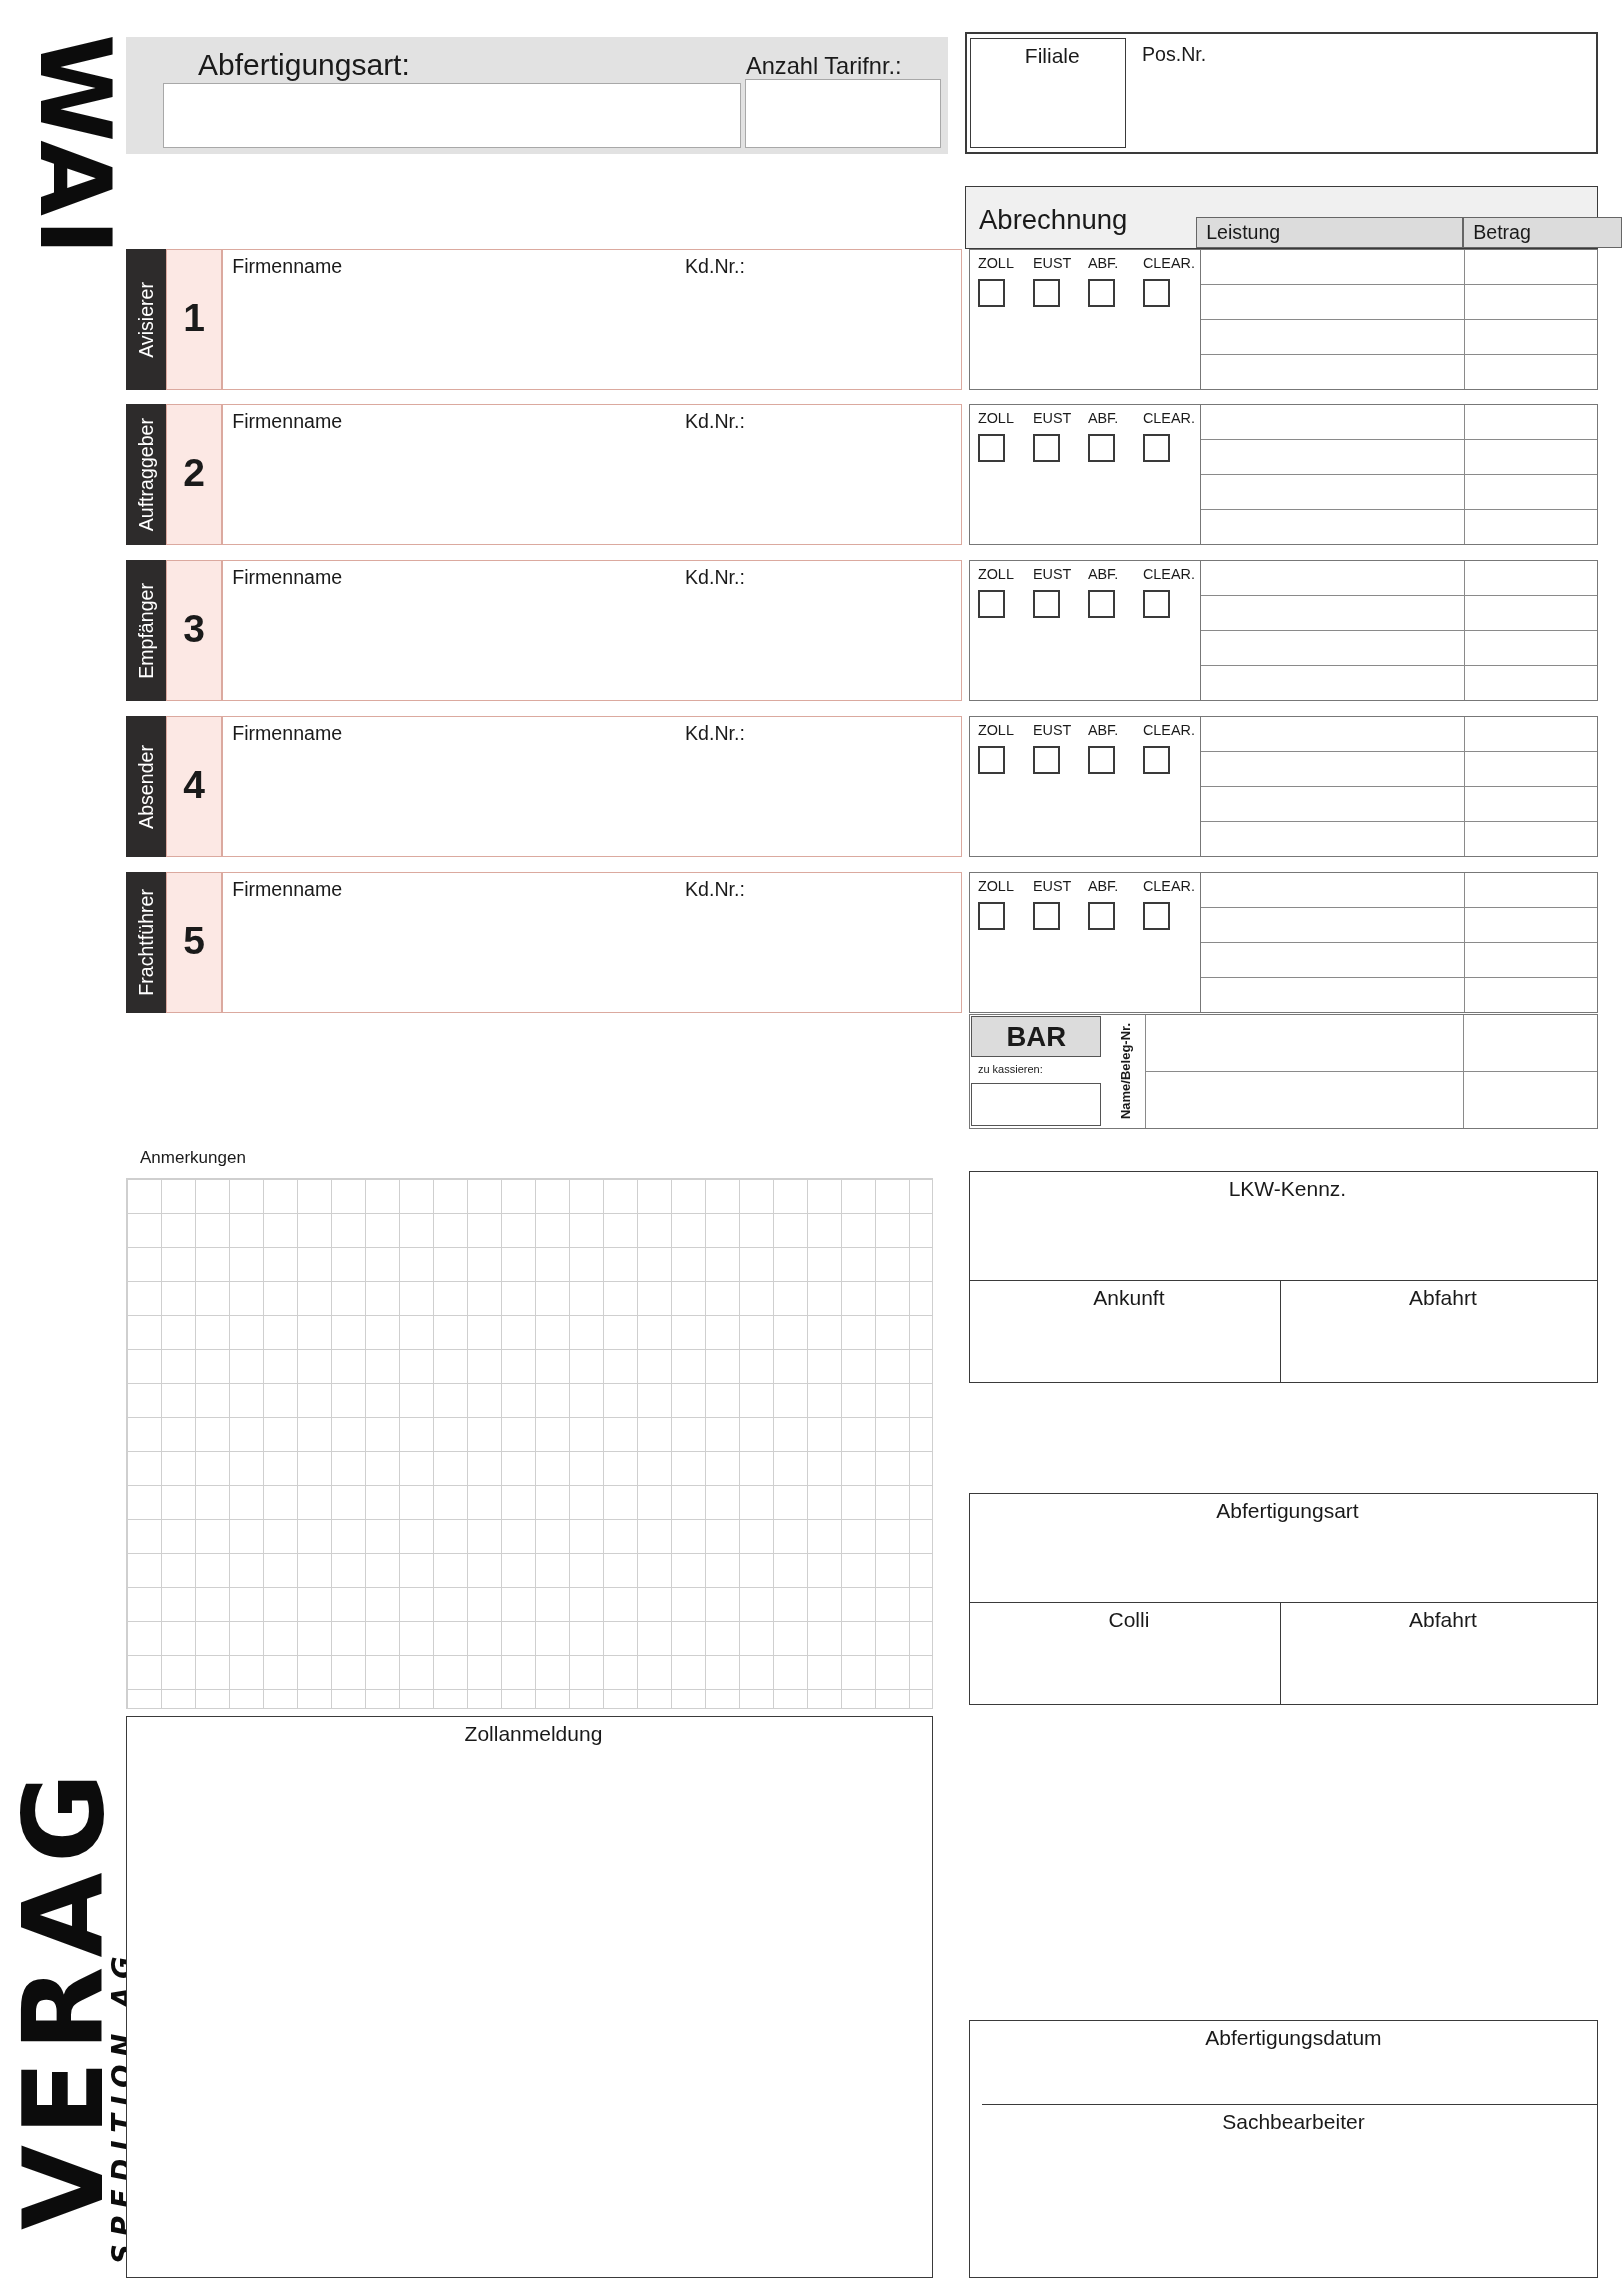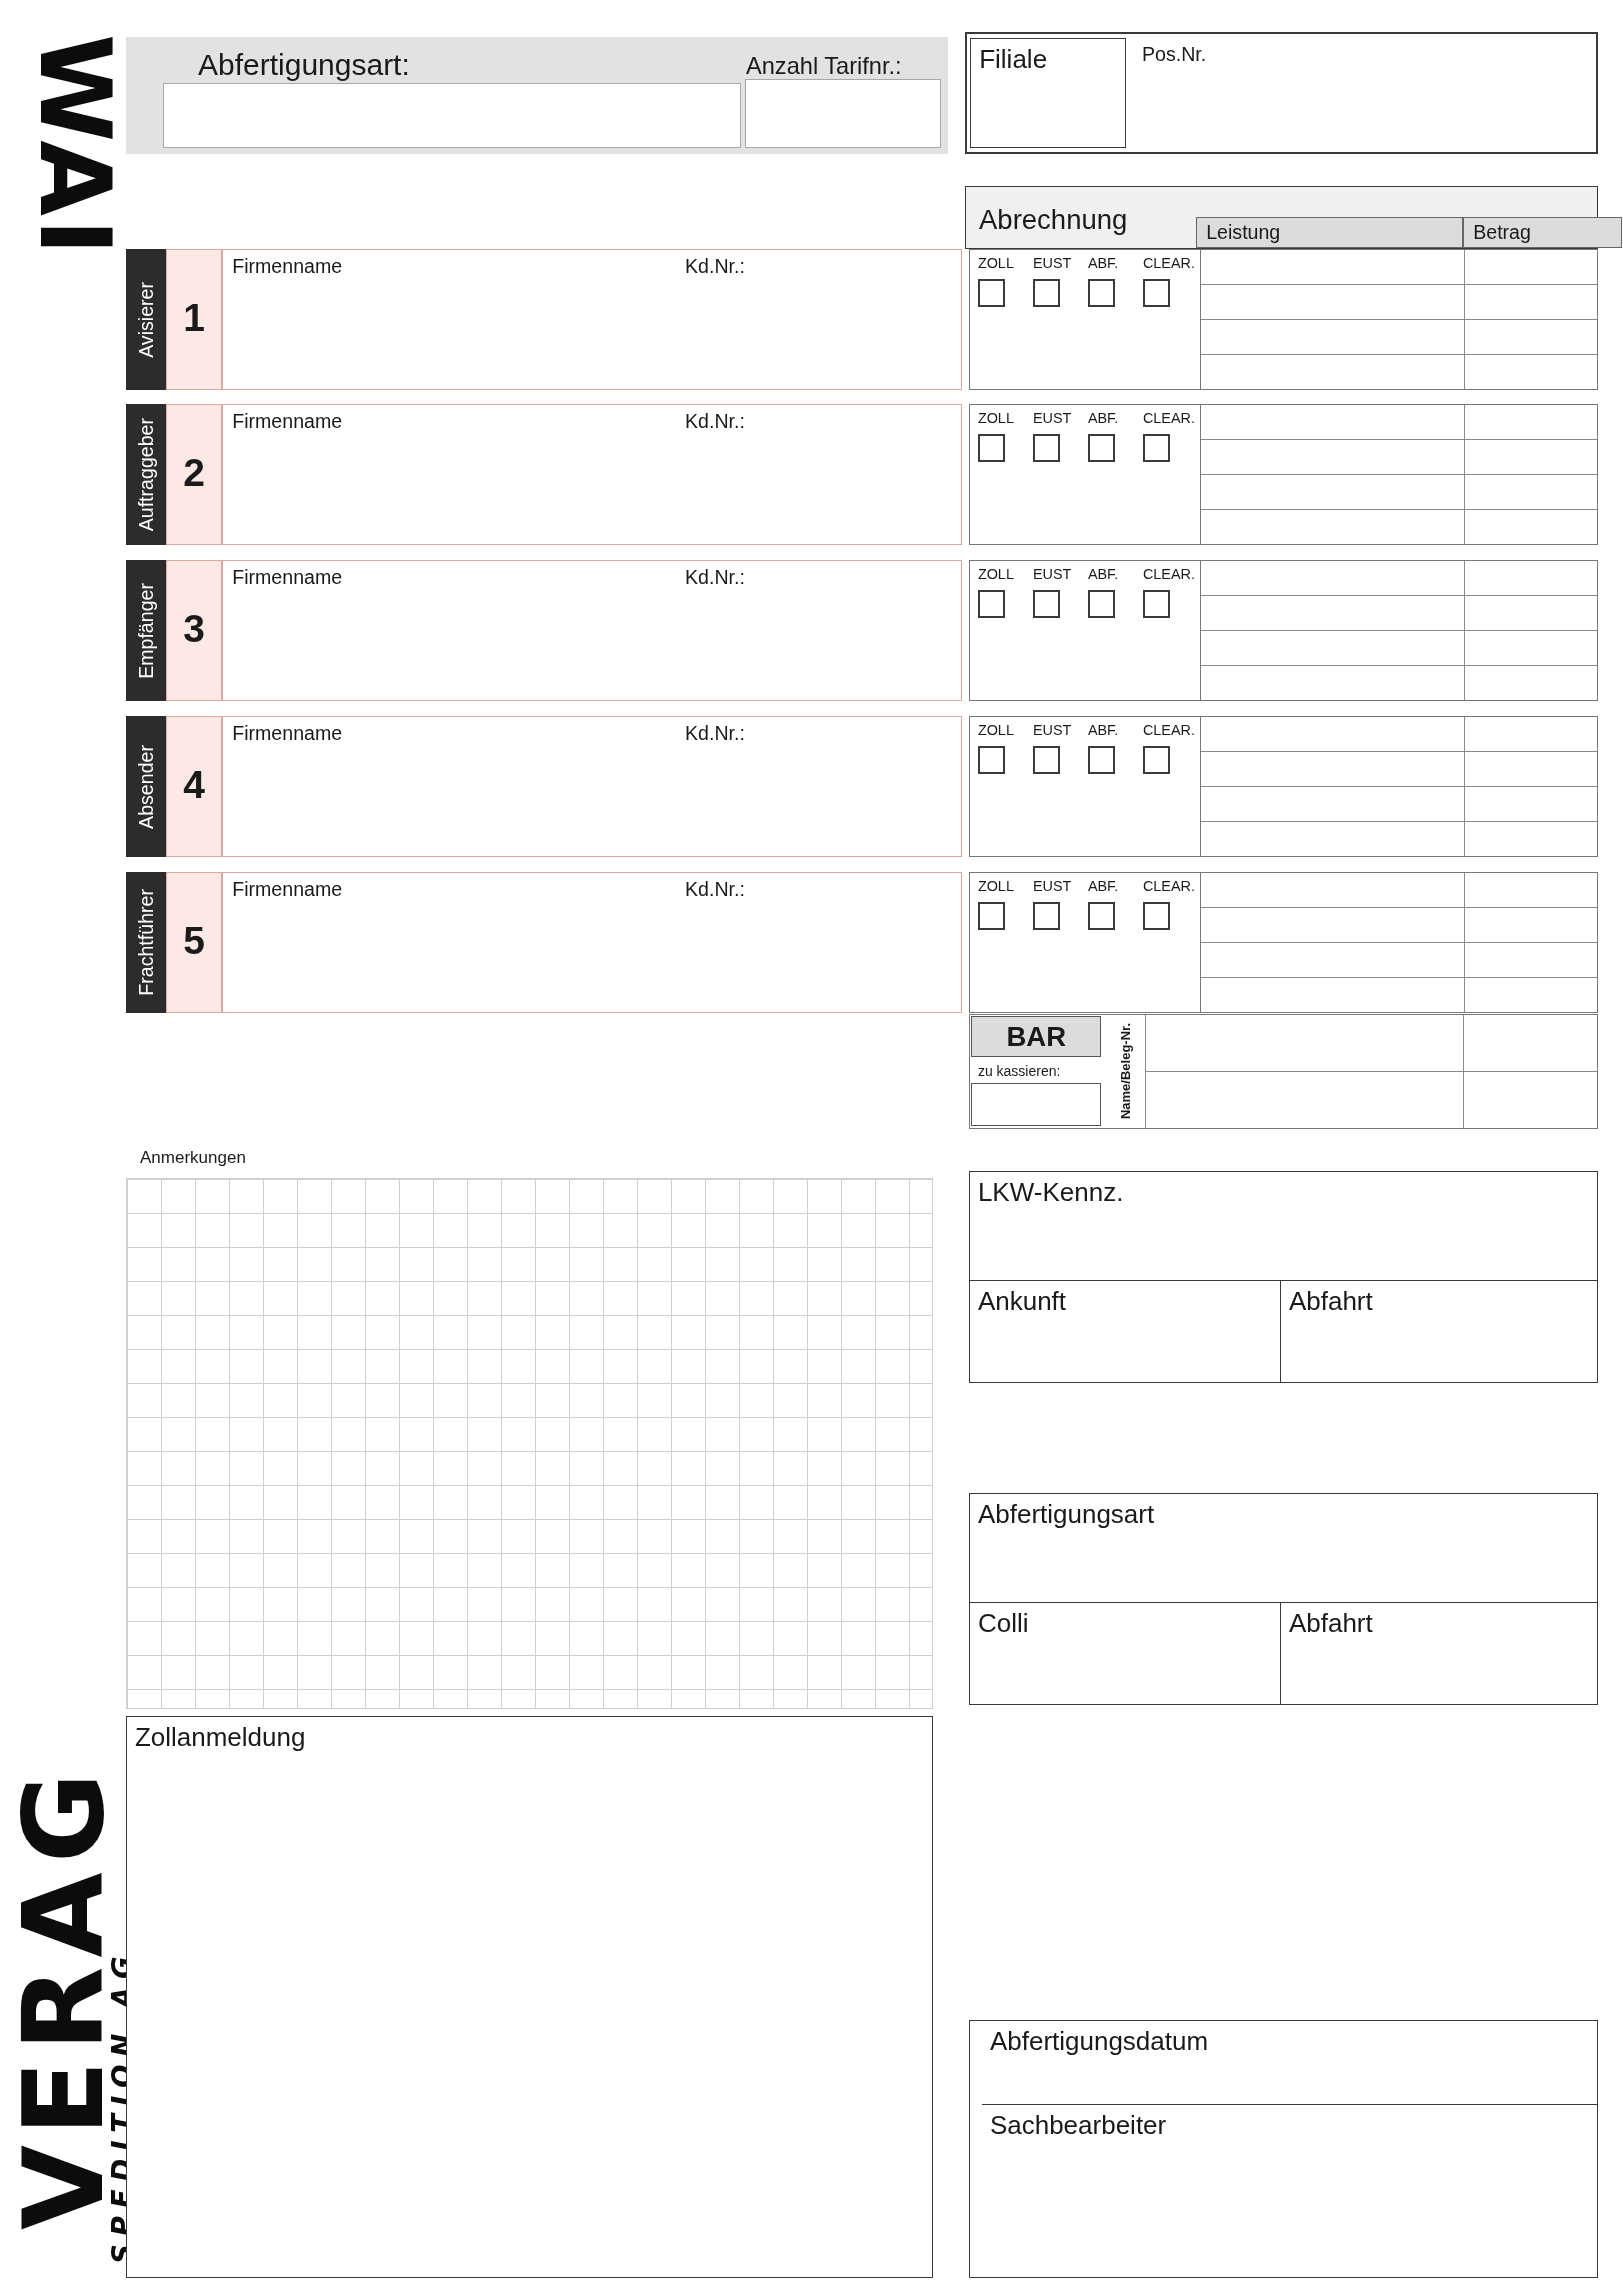--- a/index.html
+++ b/index.html
@@ -24,21 +24,21 @@
 
   
   .top-band { position: absolute; left: 126px; top: 37px; width: 822px; height: 117px; background: #e2e2e2; }
   .abf-label { position: absolute; left: 72px; top: 10.5px; font-size: 30px; }
   .abf-input { position: absolute; left: 37px; top: 46px; width: 578px; height: 65px; background: #fff; border: 0.7px solid #a8a8a8; }
   .tarif-label { position: absolute; left: 620px; top: 15.7px; font-size: 23.6px; white-space: nowrap; }
   .tarif-input { position: absolute; left: 619px; top: 42px; width: 196px; height: 69px; background: #fff; border: 0.7px solid #a8a8a8; }
 
   .filiale-box { position: absolute; left: 965px; top: 32px; width: 633px; height: 122px; border: 2px solid #3a3a3a; background: #fff; }
   .filiale-cell { position: absolute; left: 3.3px; top: 3.9px; width: 156px; height: 110px; border: 1.3px solid #3a3a3a; background: #fff; }
-  .cell-label { font-size: 26px; display: block; padding: 5.2px 0 0 7.9px; white-space: nowrap; }
+  .cell-label { font-size: 21px; display: block; padding: 5.2px 0 0 7.9px; white-space: nowrap; text-align: center; }
   .posnr-label { position: absolute; left: 175px; top: 9.2px; font-size: 19.6px; }
 
   
   .abrechnung { position: absolute; left: 965px; top: 186px; width: 633px; height: 63px; border: 1.3px solid #3a3a3a; background: #f0f0f0; }
   .abr-title { position: absolute; left: 13px; top: 17px; font-size: 27.5px; }
   .abr-head { position: absolute; top: 30px; height: 31px; background: #dcdcdc; border: 0.7px solid #666;
               font-size: 19.6px; line-height: 29.4px; padding-left: 9.2px; }
   .abr-leistung { left: 230px; width: 267px; }
   .abr-betrag  { left: 497px; width: 159px; }
 
@@ -61,21 +61,21 @@
   .fee-table { flex: 1; border-left: 1.3px solid #777; display: flex; flex-direction: column; }
   .fee-row { flex: 1; display: flex; border-bottom: 0.7px solid #8a8a8a; }
   .fee-row:last-child { border-bottom: none; }
   .fee-l { width: 264px; border-right: 0.7px solid #8a8a8a; }
   .fee-b { flex: 1; }
 
   
   .bar-block { position: absolute; left: 969px; top: 1014px; width: 629px; height: 115px; border: 1.3px solid #777; background: #fff; }
   .bar-title { position: absolute; left: 1.3px; top: 1.3px; width: 130px; height: 41px; background: #dcdcdc; border: 1.3px solid #555;
                display: flex; align-items: center; justify-content: center; font-size: 27.5px; font-weight: bold; }
-  .bar-kassieren { position: absolute; left: 7.9px; top: 48px; font-size: 14px; }
+  .bar-kassieren { position: absolute; left: 7.9px; top: 48px; font-size: 11px; }
   .bar-amount { position: absolute; left: 1.3px; top: 68px; width: 130px; height: 43px; border: 1.3px solid #555; background: #fff; }
   .bar-namebeleg { position: absolute; left: 148px; top: 0; height: 100%; display: flex; align-items: center; }
   .bar-namebeleg span { font-size: 13px; font-weight: bold; }
   .bar-fees { position: absolute; left: 175px; top: 0; width: 452px; height: 100%; border-left: 0.7px solid #8a8a8a;
               display: flex; flex-direction: column; }
   .bar-fees .fee-l { width: 318px; }
 
   
   .anm-label { position: absolute; left: 140px; top: 1148px; font-size: 17px; }
   .anm-grid { position: absolute; left: 126px; top: 1178px; width: 807px; height: 531px;

